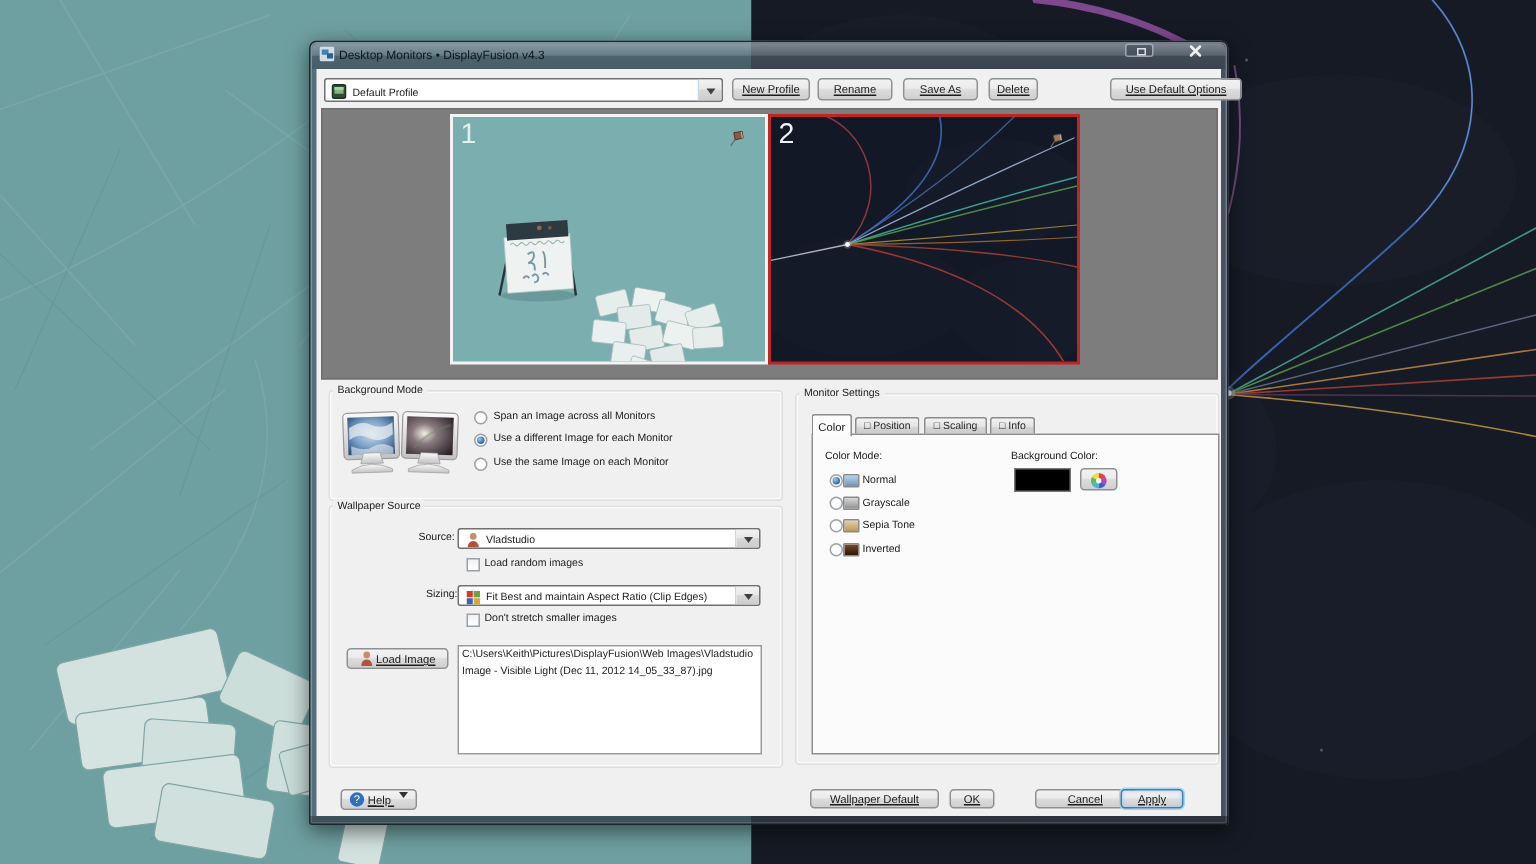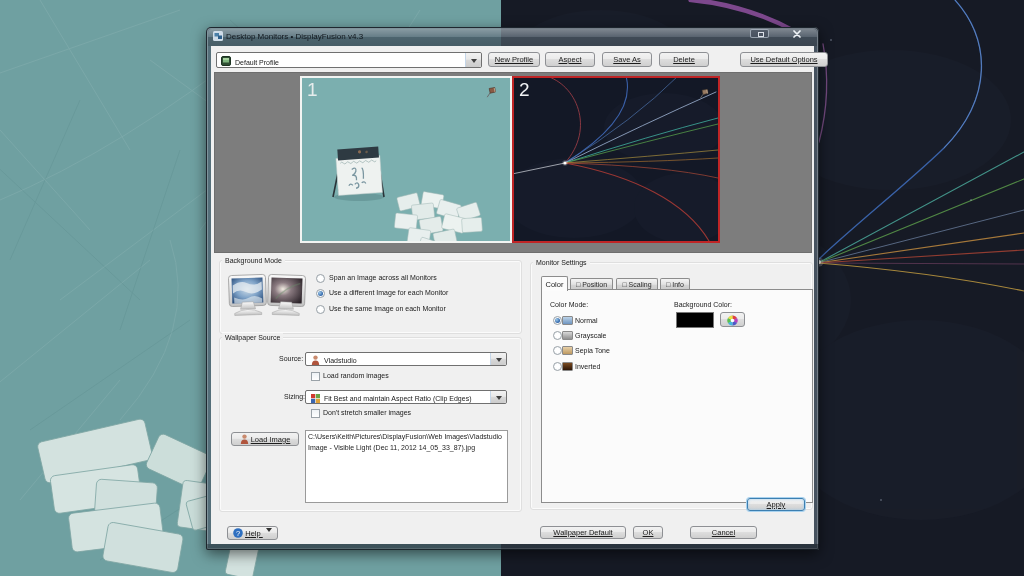--- a/index.html
+++ b/index.html
@@ -142,23 +142,23 @@
     <div class="abs combo" style="left:5px;top:6px;width:266px;height:16px;">
       <svg class="abs" style="left:4px;top:3px;" width="10" height="10" viewBox="0 0 10 10">
           <rect x="0.5" y="0.5" width="9" height="9" rx="1.5" fill="#2e4d33" stroke="#1c3321"></rect>
           <rect x="2" y="2" width="6" height="4.5" fill="#7fb67f"></rect>
           <rect x="2" y="2" width="6" height="2" fill="#a8d3a0"></rect>
         </svg>
       <div class="abs lab" style="left:18px;top:5px;">Default Profile</div>
       <div class="arr"></div>
     </div>
     <div class="abs btn" style="left:277px;top:6px;width:52px;height:15px;line-height:14px;">New Profile</div>
-    <div class="abs btn" style="left:334px;top:6px;width:50px;height:15px;line-height:14px;">Aspect</div>
+    <div class="abs btn" style="left:334px;top:6px;width:50px;height:15px;line-height:14px;">Rename</div>
     <div class="abs btn" style="left:391px;top:6px;width:50px;height:15px;line-height:14px;text-align:center;">Save As</div>
-    <div class="abs btn" style="left:448px;top:6px;width:50px;height:15px;line-height:14px;">Delete</div>
+    <div class="abs btn" style="left:448px;top:6px;width:33px;height:15px;line-height:14px;">Delete</div>
     <div class="abs btn" style="left:505px;top:6px;width:88px;height:15px;line-height:14px;margin-left:24px;">Use Default Options</div>
 
     <div class="abs" style="left:3px;top:26px;width:598px;height:181px;background:#7d7d7d;border:1px solid #6e6e6e;box-sizing:border-box;">
 
       <div class="abs" style="left:85px;top:3px;width:212px;height:167px;background:#f2f4f2;">
         <div class="abs" style="left:2px;top:2px;right:2px;bottom:2px;background:#7bafaf;overflow:hidden;">
           <svg class="abs" style="left:0;top:0;" width="208" height="163" viewBox="0 0 208 163">
             <ellipse cx="57" cy="119" rx="25" ry="4" fill="#3e6b6e" opacity="0.3"></ellipse>
             <g stroke="#2a3338" stroke-width="1.6" fill="none">
               <path d="M39 80 L31 119"></path>
@@ -372,15 +372,15 @@
       </div>
     </div>
 
     <div class="abs btn" style="left:16px;top:480px;width:51px;height:14px;line-height:13px;"><svg style="vertical-align:-2px;margin-right:2px;" width="10" height="10" viewBox="0 0 10 10">
           <circle cx="5" cy="5" r="4.8" fill="#2e6fc0"></circle>
           <text x="5" y="7.6" font-size="7.5" fill="#fff" text-anchor="middle" font-family="Liberation Sans">?</text>
         </svg><span style="text-decoration:underline;">H</span>elp <span style="display:inline-block;margin-left:3px;border:3px solid transparent;border-top:4px solid #333;vertical-align:1px;"></span></div>
     <div class="abs btn" style="left:329px;top:480px;width:86px;height:13px;line-height:12px;">Wallpaper Default</div>
     <div class="abs btn" style="left:422px;top:480px;width:30px;height:13px;line-height:12px;">OK</div>
     <div class="abs btn" style="left:479px;top:480px;width:67px;height:13px;line-height:12px;">Cancel</div>
-    <div class="abs btn" style="left:536px;top:452px;width:58px;height:13px;line-height:12px;border-color:#3c7fb1;box-shadow:0 0 0 1px #a8d2ef, inset 0 0 3px #9ecef0;">Apply</div>
+    <div class="abs btn" style="left:536px;top:480px;width:42px;height:13px;line-height:12px;border-color:#3c7fb1;box-shadow:0 0 0 1px #a8d2ef, inset 0 0 3px #9ecef0;">Apply</div>
   </div>
 </div>
 
 </body></html>

